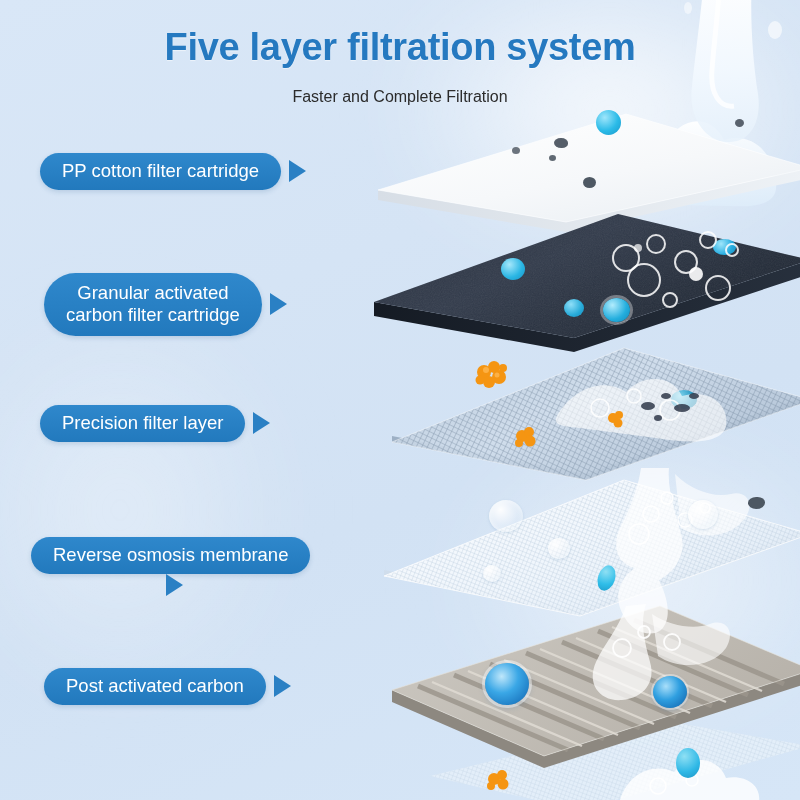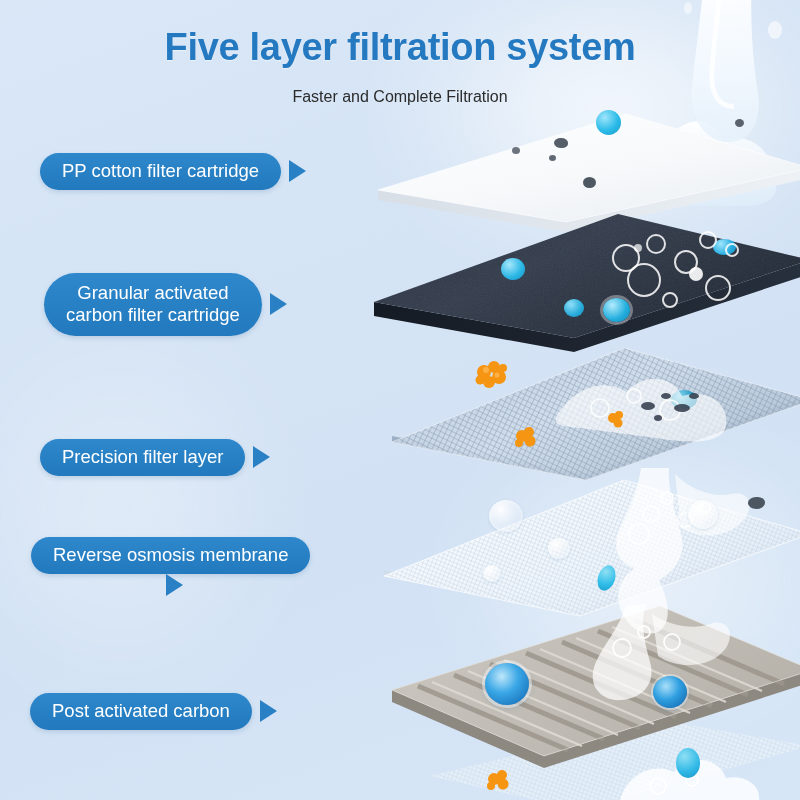--- a/index.html
+++ b/index.html
@@ -409,28 +409,28 @@
     <div class="pill">PP cotton filter cartridge</div>
     <div class="arrow"></div>
   </div>
 
   <div class="label-row" style="left:44px; top:273px;">
     <div class="pill two-line">Granular activated
 carbon filter cartridge</div>
     <div class="arrow"></div>
   </div>
 
-  <div class="label-row" style="left:40px; top:405px;margin-top:34px;">
+  <div class="label-row" style="left:40px; top:405px;">
     <div class="pill">Precision filter layer</div>
     <div class="arrow"></div>
   </div>
 
   <div class="label-row" style="left:31px; top:537px;flex-direction:column;">
     <div class="pill">Reverse osmosis membrane</div>
     <div class="arrow"></div>
   </div>
 
-  <div class="label-row" style="left:30px; top:668px;margin-top:25px;">
+  <div class="label-row" style="left:44px; top:668px;">
     <div class="pill">Post activated carbon</div>
     <div class="arrow"></div>
   </div>
 
 </div>
 
 </body></html>

